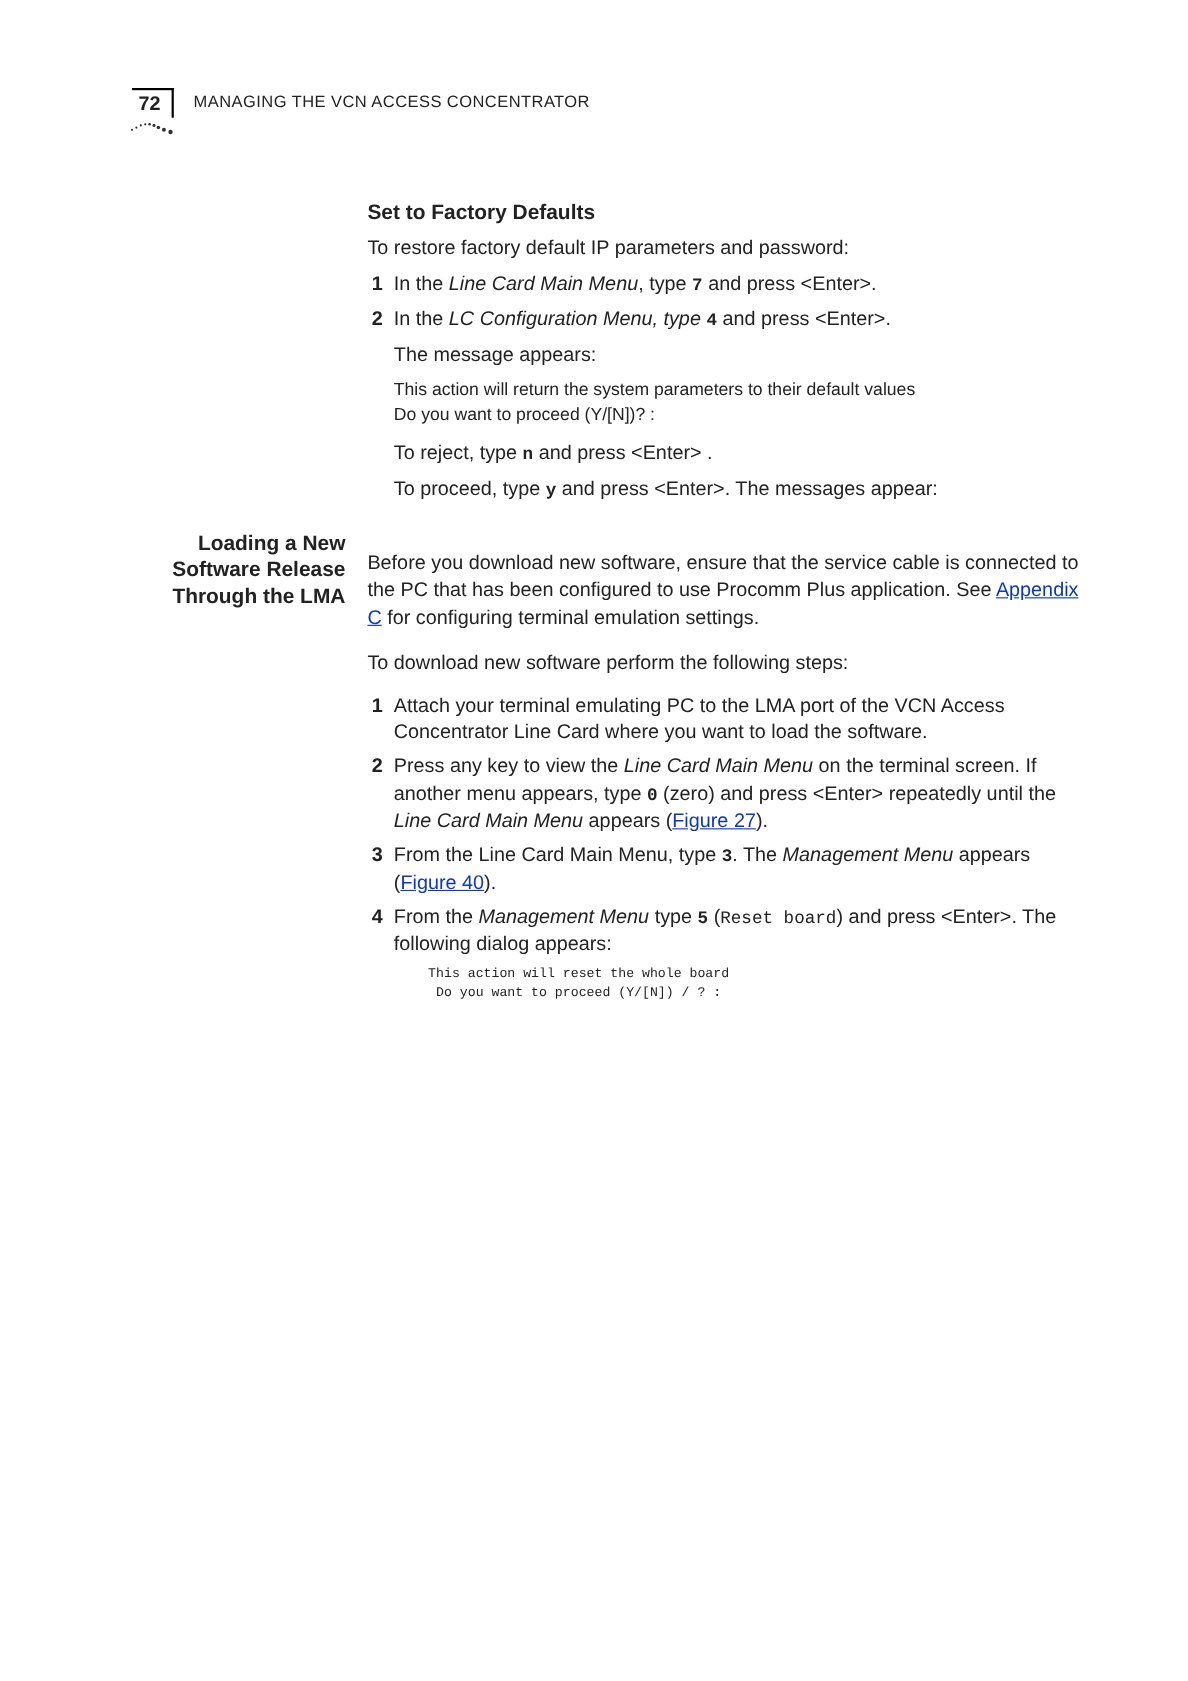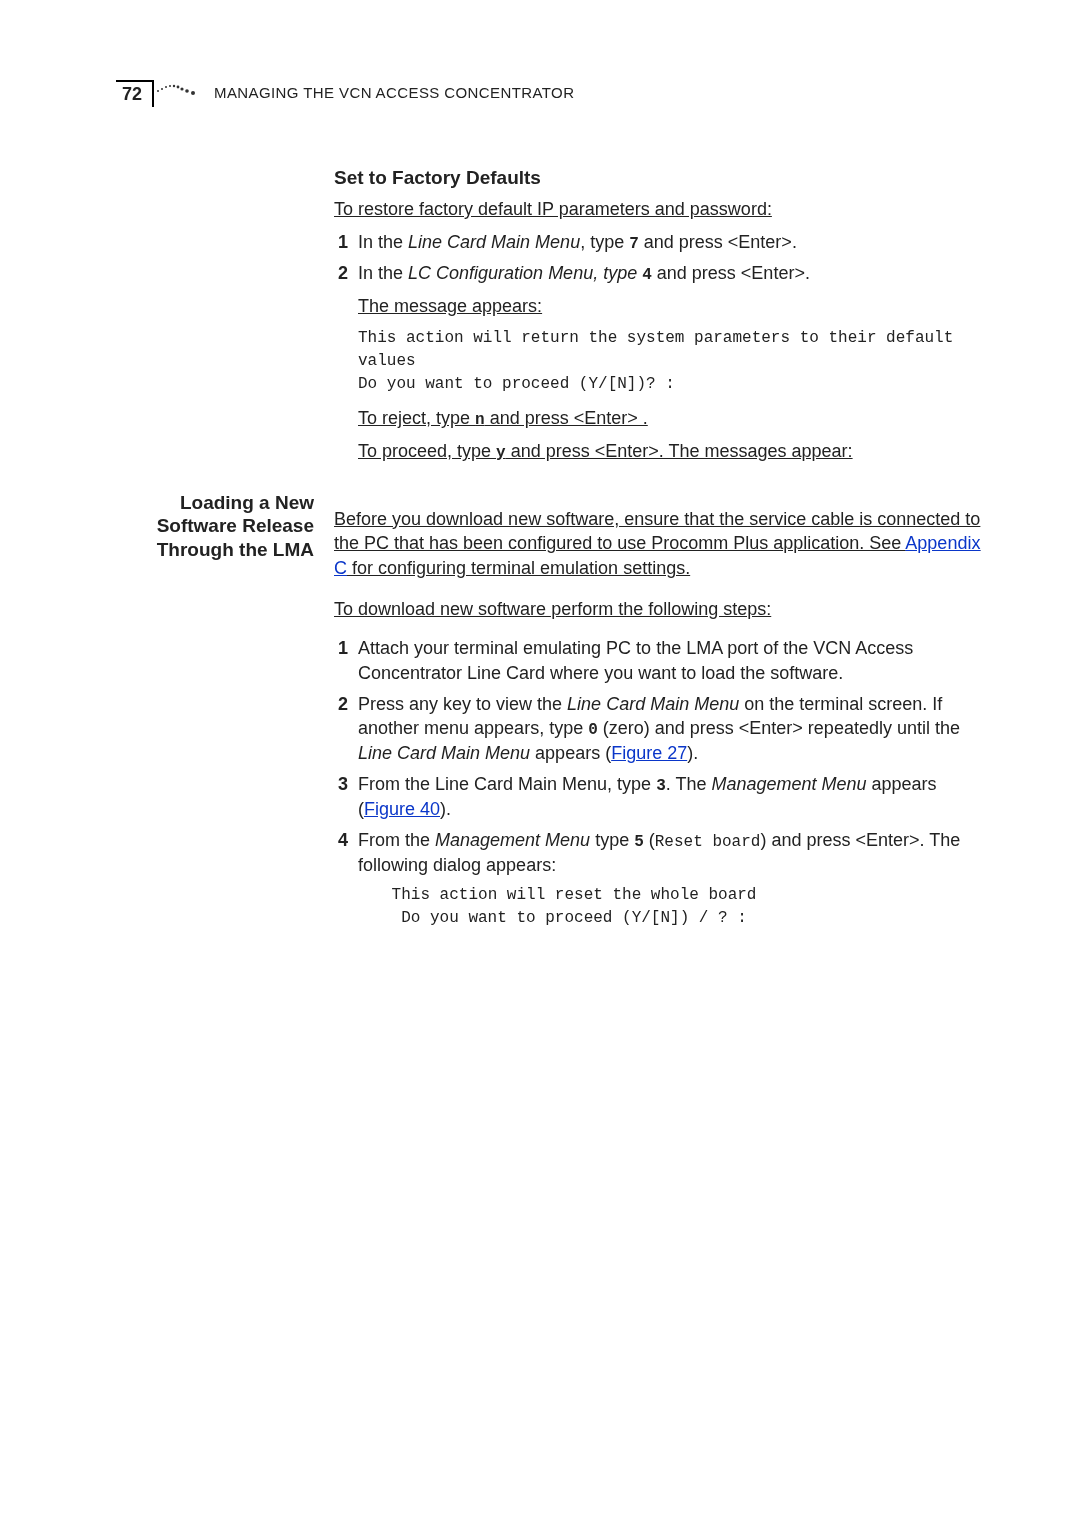--- a/index.html
+++ b/index.html
@@ -15,21 +15,22 @@
     padding: 80px 96px 60px 116px;
   }
   .header-row {
     display: flex;
     align-items: flex-start;
     gap: 14px;
     margin-bottom: 60px;
   }
   .page-marker {
     display: flex;
-    flex-direction: row;
+    flex-direction: column;
+    align-items: center;
   }
   .pagenum-box {
     border-top: 2px solid #000;
     border-right: 2px solid #000;
     padding: 2px 10px 2px 6px;
     font-size: 18px;
     font-weight: 700;
   }
   .dots-icon {
     margin-top: 2px;
@@ -55,55 +56,54 @@
   }
   .section-head {
     font-size: 19px;
     font-weight: 700;
     margin-bottom: 8px;
   }
   .body-para {
     font-size: 18px;
     line-height: 1.38;
     margin-bottom: 8px;
-    text-decoration: underline;
   }
   .body-para.extra-top { margin-top: 16px; }
   .num-list {
     display: flex;
     gap: 10px;
     font-size: 18px;
     line-height: 1.38;
     margin-bottom: 8px;
   }
   .num-list .num { font-weight: 700; width: 14px; flex: 0 0 14px; text-align: right; }
   .num-list .txt { flex: 1; }
   .mono {
-    font-family: Liberation Mono, monospace;
+    font-family: Liberation Sans, sans-serif;
     font-size: 16px;
     line-height: 1.45;
     white-space: pre-wrap;
     margin: 6px 0 10px 0;
   }
   .mono-inline {
     font-family: "Courier New", monospace;
     font-size: 16px;
   }
   .italic { font-style: italic; }
   .bold { font-weight: 700; }
   .side-label {
     font-size: 19px;
     font-weight: 700;
     line-height: 1.25;
   }
   .link { color: #0a36c9; text-decoration: underline; }
   .step-block { margin-bottom: 6px; }
   .mono-indent {
     font-family: "Courier New", monospace;
-    font-size: 16px;
+    font-size: 12px;
     line-height: 1.45;
     white-space: pre-wrap;
     margin: 6px 0 10px 24px;
   }
 </style>
 </head>
 <body>
 
 <div class="page">
 

